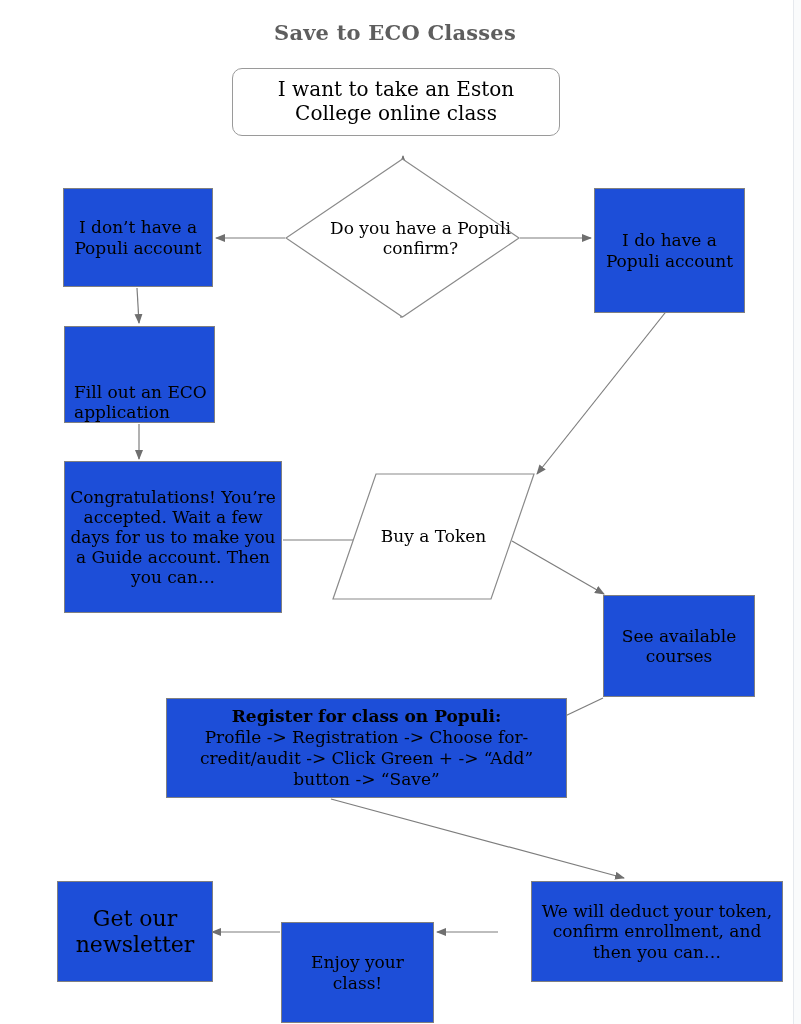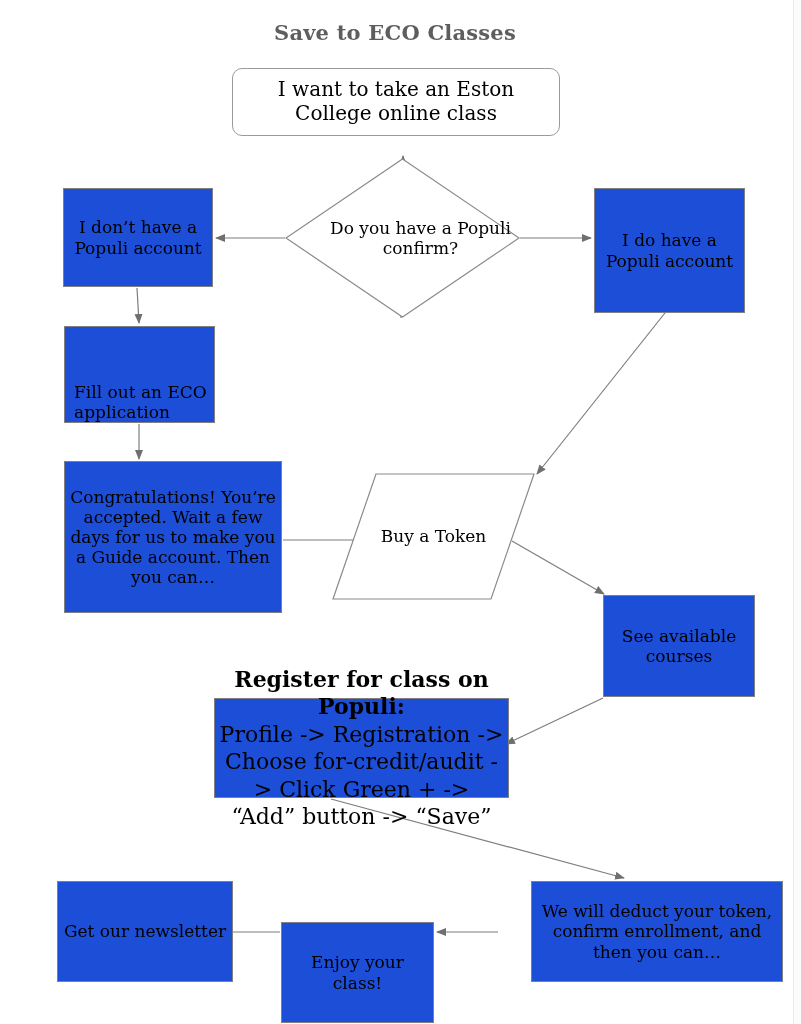--- a/index.html
+++ b/index.html
@@ -119,26 +119,26 @@
   #n-diamond .diamond-text { font-size: 17px; padding-left: 18px; }
   #n-nohave  { left: 63px;  top: 188px; width: 150px; height: 99px;  font-size: 17px; }
   #n-dohave  { left: 594px; top: 188px; width: 151px; height: 125px;  font-size: 17px; }
   #n-fill    { left: 64px;  top: 326px; width: 151px; height: 97px;  font-size: 17px;
                justify-content: flex-start; text-align: left; align-items: flex-end; }
   #n-fill .txt { text-align: left; padding-left: 9px; }
   #n-congrats{ left: 64px;  top: 461px; width: 218px; height: 152px; font-size: 17px; }
   #n-buy     { left: 332px; top: 473px; width: 203px; height: 127px; }
   #n-buy .para-text { font-size: 17px; }
   #n-see     { left: 603px; top: 595px; width: 152px; height: 102px; font-size: 17px; }
-  #n-register{ left: 166px; top: 698px; width: 295px; height: 100px; font-size: 22px; margin-left: 48px; }
+  #n-register{ left: 166px; top: 698px; width: 401px; height: 100px; font-size: 17px; }
   #n-register .txt { line-height: 1.25; }
   #n-register .hdr { font-weight: bold; display: block; }
   #n-deduct  { left: 499px; top: 881px; width: 252px; height: 101px; font-size: 17px; margin-left: 32px; }
   #n-enjoy   { left: 281px; top: 922px; width: 153px; height: 101px; font-size: 17px; }
-  #n-news    { left: 57px;  top: 881px; width: 176px; height: 101px; font-size: 17px; }
+  #n-news    { left: 57px;  top: 881px; width: 156px; height: 101px; font-size: 22px; }
 </style>
 </head>
 <body>
 
 <div id="page">
 
   <div class="page-edge"></div>
   <div class="page-edge2"></div>
 
   <div id="title">Save to ECO Classes</div>

